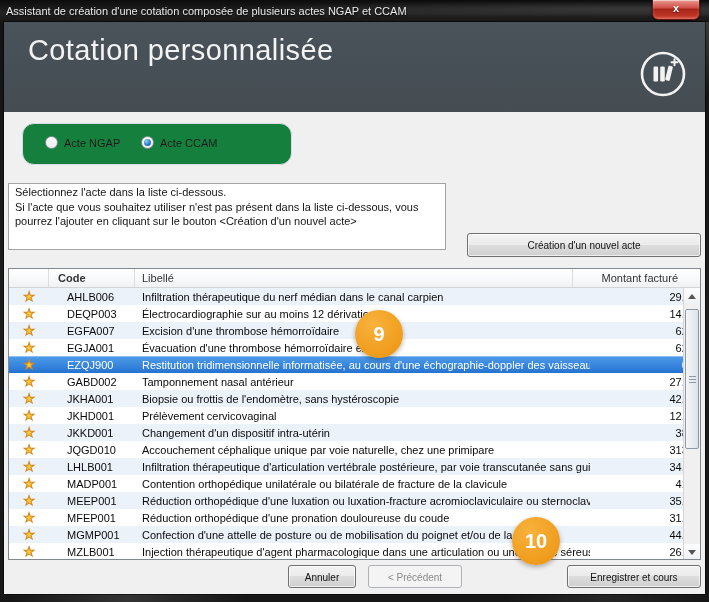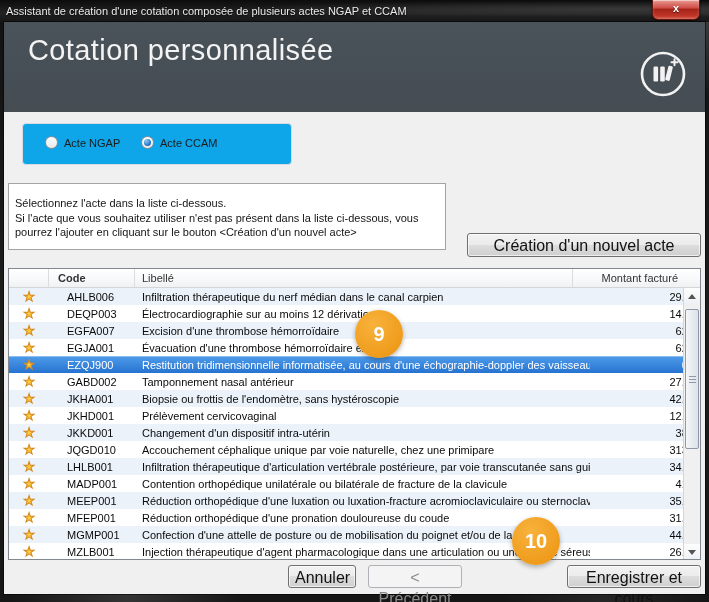--- a/index.html
+++ b/index.html
@@ -24,31 +24,31 @@
     color:#fff;text-align:center;font-size:11px;font-weight:bold;line-height:17px;cursor:default;
     text-shadow:0 1px 1px rgba(0,0,0,.6);}
   
   .window{position:absolute;left:4px;top:22px;width:701px;height:572px;background:#f0f0f0;
     box-shadow:0 0 0 1px rgba(0,0,0,.55);}
   .app-header{position:relative;width:100%;height:90px;background:linear-gradient(180deg,#4a525a,#454d53);}
   .app-title{position:absolute;left:24px;top:12px;font-size:29px;font-weight:300;letter-spacing:.4px;color:#f3f3f3;}
   .app-header-icon{position:absolute;right:18px;top:28px;width:48px;height:48px;}
   
   .body{position:relative;width:100%;height:482px;background:#f0f0f0;}
-  .radio-group{position:absolute;left:18px;top:11px;width:268px;height:40px;background:#0ea5e9;
-    border:1px solid #d8dce1;border-radius:4px;}
+  .radio-group{position:absolute;left:18px;top:11px;width:268px;height:40px;background:#15803d;
+    border:1px solid #d8dce1;border-radius:12px;}
   .radio-opt{position:absolute;top:12px;display:flex;align-items:center;gap:6px;font-size:11px;color:#1c1c1c;cursor:default;}
   .radio-opt.first{left:22px;} .radio-opt.second{left:118px;}
   .radio-circle{width:13px;height:13px;border-radius:50%;border:1px solid #8a9097;
     background:linear-gradient(180deg,#fdfdfd,#e8ebee);box-sizing:border-box;position:relative;}
   .radio-circle.checked::after{content:"";position:absolute;left:2px;top:2px;width:7px;height:7px;border-radius:50%;
     background:radial-gradient(circle at 35% 30%,#8ad0f0 0%,#2f7fd1 55%,#174f9b 100%);}
   .instruction-box{position:absolute;left:4px;top:71px;width:438px;height:67px;background:#fff;
-    border:1px solid #a3a3a3;box-sizing:border-box;padding:12px 6px;font-size:11px;line-height:14.5px;color:#151515;}
-  .btn{border:1px solid #707070;border-radius:3px;font-size:16px;color:#111;
+    border:1px solid #a3a3a3;box-sizing:border-box;padding:1px 6px;font-size:11px;line-height:14.5px;color:#151515;}
+  .btn{border:1px solid #707070;border-radius:3px;font-size:10px;color:#111;
     background:linear-gradient(180deg,#f2f2f2,#ebebeb 50%,#dddddd 50%,#cfcfcf);
     box-shadow:inset 0 0 0 1px rgba(255,255,255,.65);cursor:default;
     font-family:"Liberation Sans","DejaVu Sans",sans-serif;}
   .btn.disabled{border-color:#aeb2b6;background:#f4f4f4;color:#8a8a8a;box-shadow:none;}
   .create-act{position:absolute;left:463px;top:121px;width:234px;height:24px;line-height:22px;}
   
   .acts-table{position:absolute;left:4px;top:156px;width:693px;height:292px;background:#fff;
     border:1px solid #828790;box-sizing:border-box;overflow:hidden;}
   .thead{display:grid;grid-template-columns:40px 86px 1fr 127px;height:19px;
     background:linear-gradient(180deg,#ffffff,#f7f8fa 60%,#f0f1f3);border-bottom:1px solid #d5d5d5;

